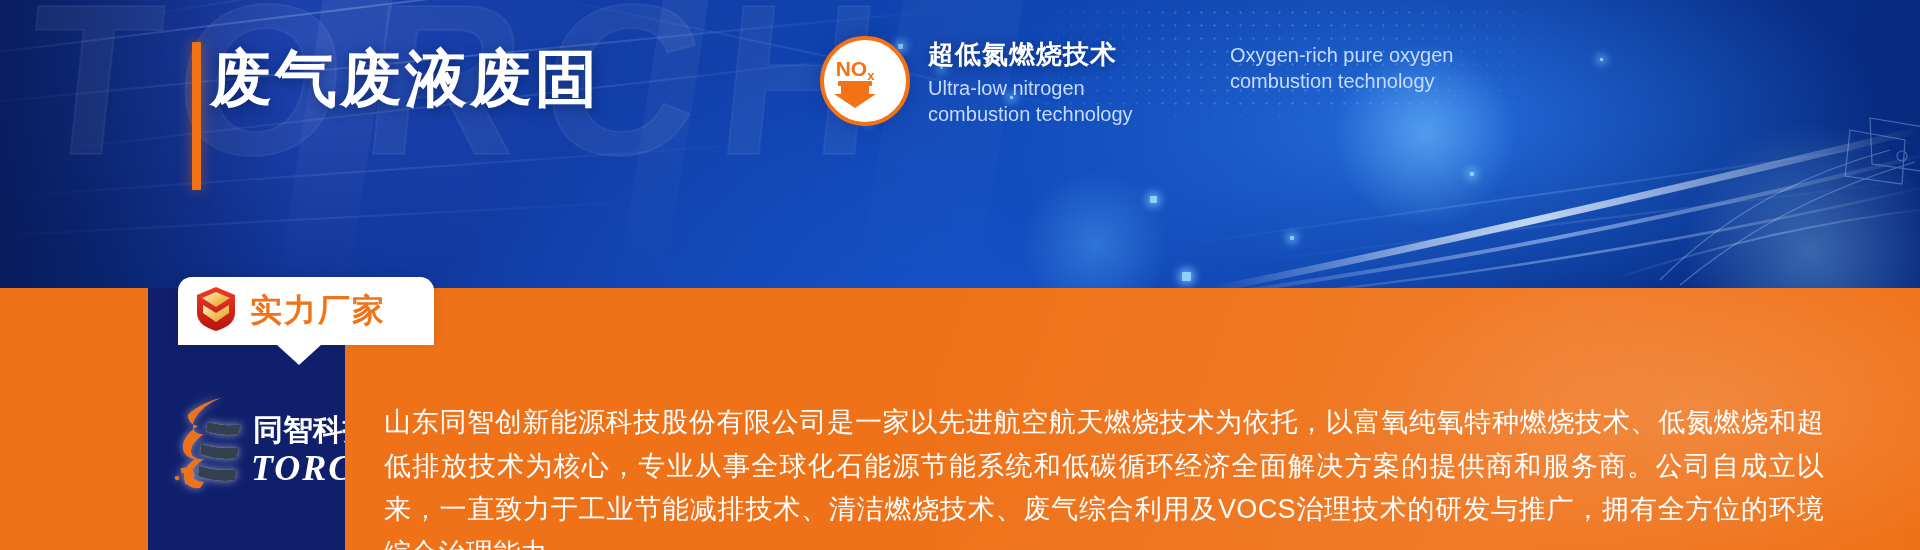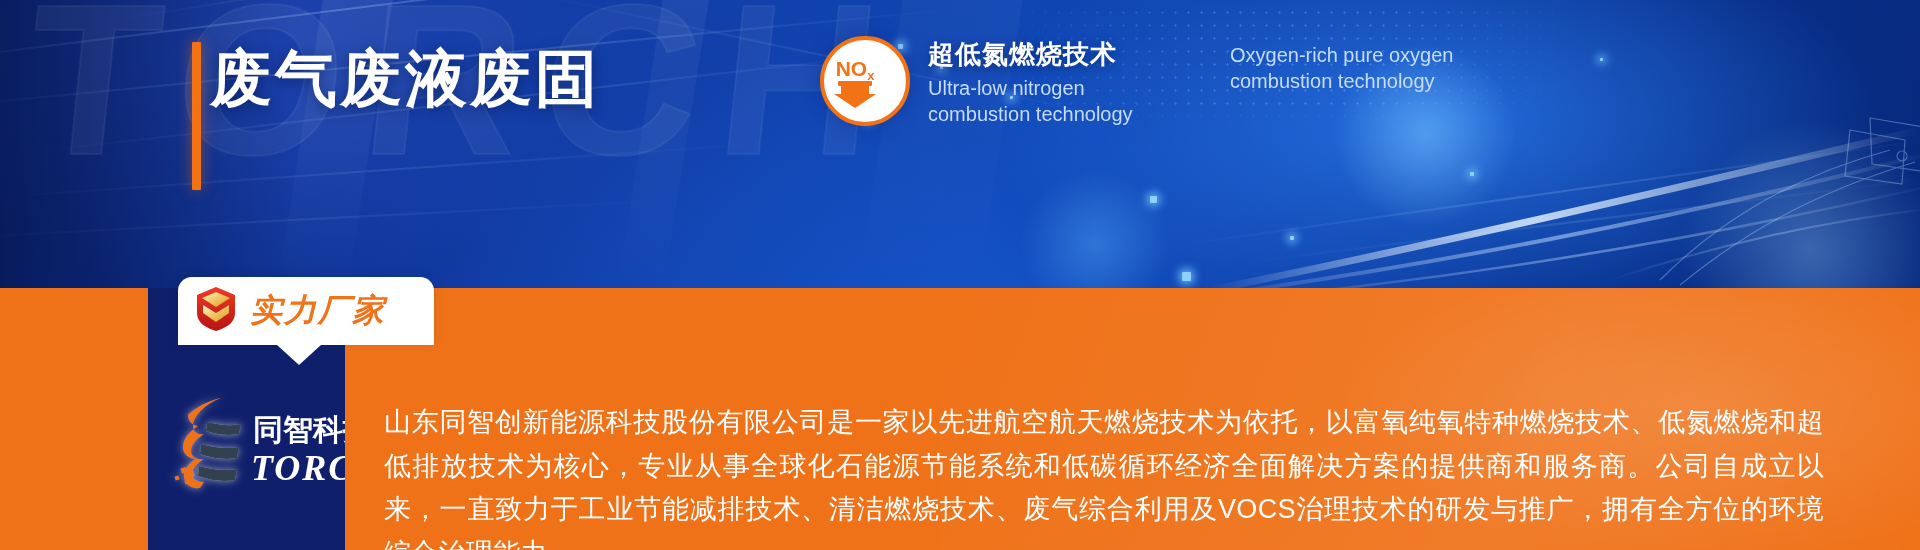--- a/index.html
+++ b/index.html
@@ -99,21 +99,21 @@
   }
   .logo-wrap{position:absolute;left:155px;top:392px;width:190px;height:108px;z-index:4;}
 
   
   .sl-card{
     position:absolute;left:178px;top:277px;width:240px;height:68px;
     background:#fff;border-radius:14px 14px 0 0;z-index:5;
     display:flex;align-items:center;gap:12px;padding-left:16px;
     box-shadow:0 -2px 12px rgba(0,0,0,.10);
   }
-  .sl-text{color:#f0731a;font-size:32px;font-weight:700;letter-spacing:2px;font-style:italic;}
+  .sl-text{color:#f0731a;font-size:32px;font-weight:700;letter-spacing:2px;}
   .sl-notch{
     position:absolute;left:277px;top:345px;width:0;height:0;z-index:5;
     border-left:22px solid transparent;border-right:22px solid transparent;
     border-top:20px solid #fff;
   }
 
   
   .para{
     position:absolute;left:384px;top:374px;width:1440px;z-index:2;
     color:#fff;font-size:27px;line-height:1.62;letter-spacing:.3px;

